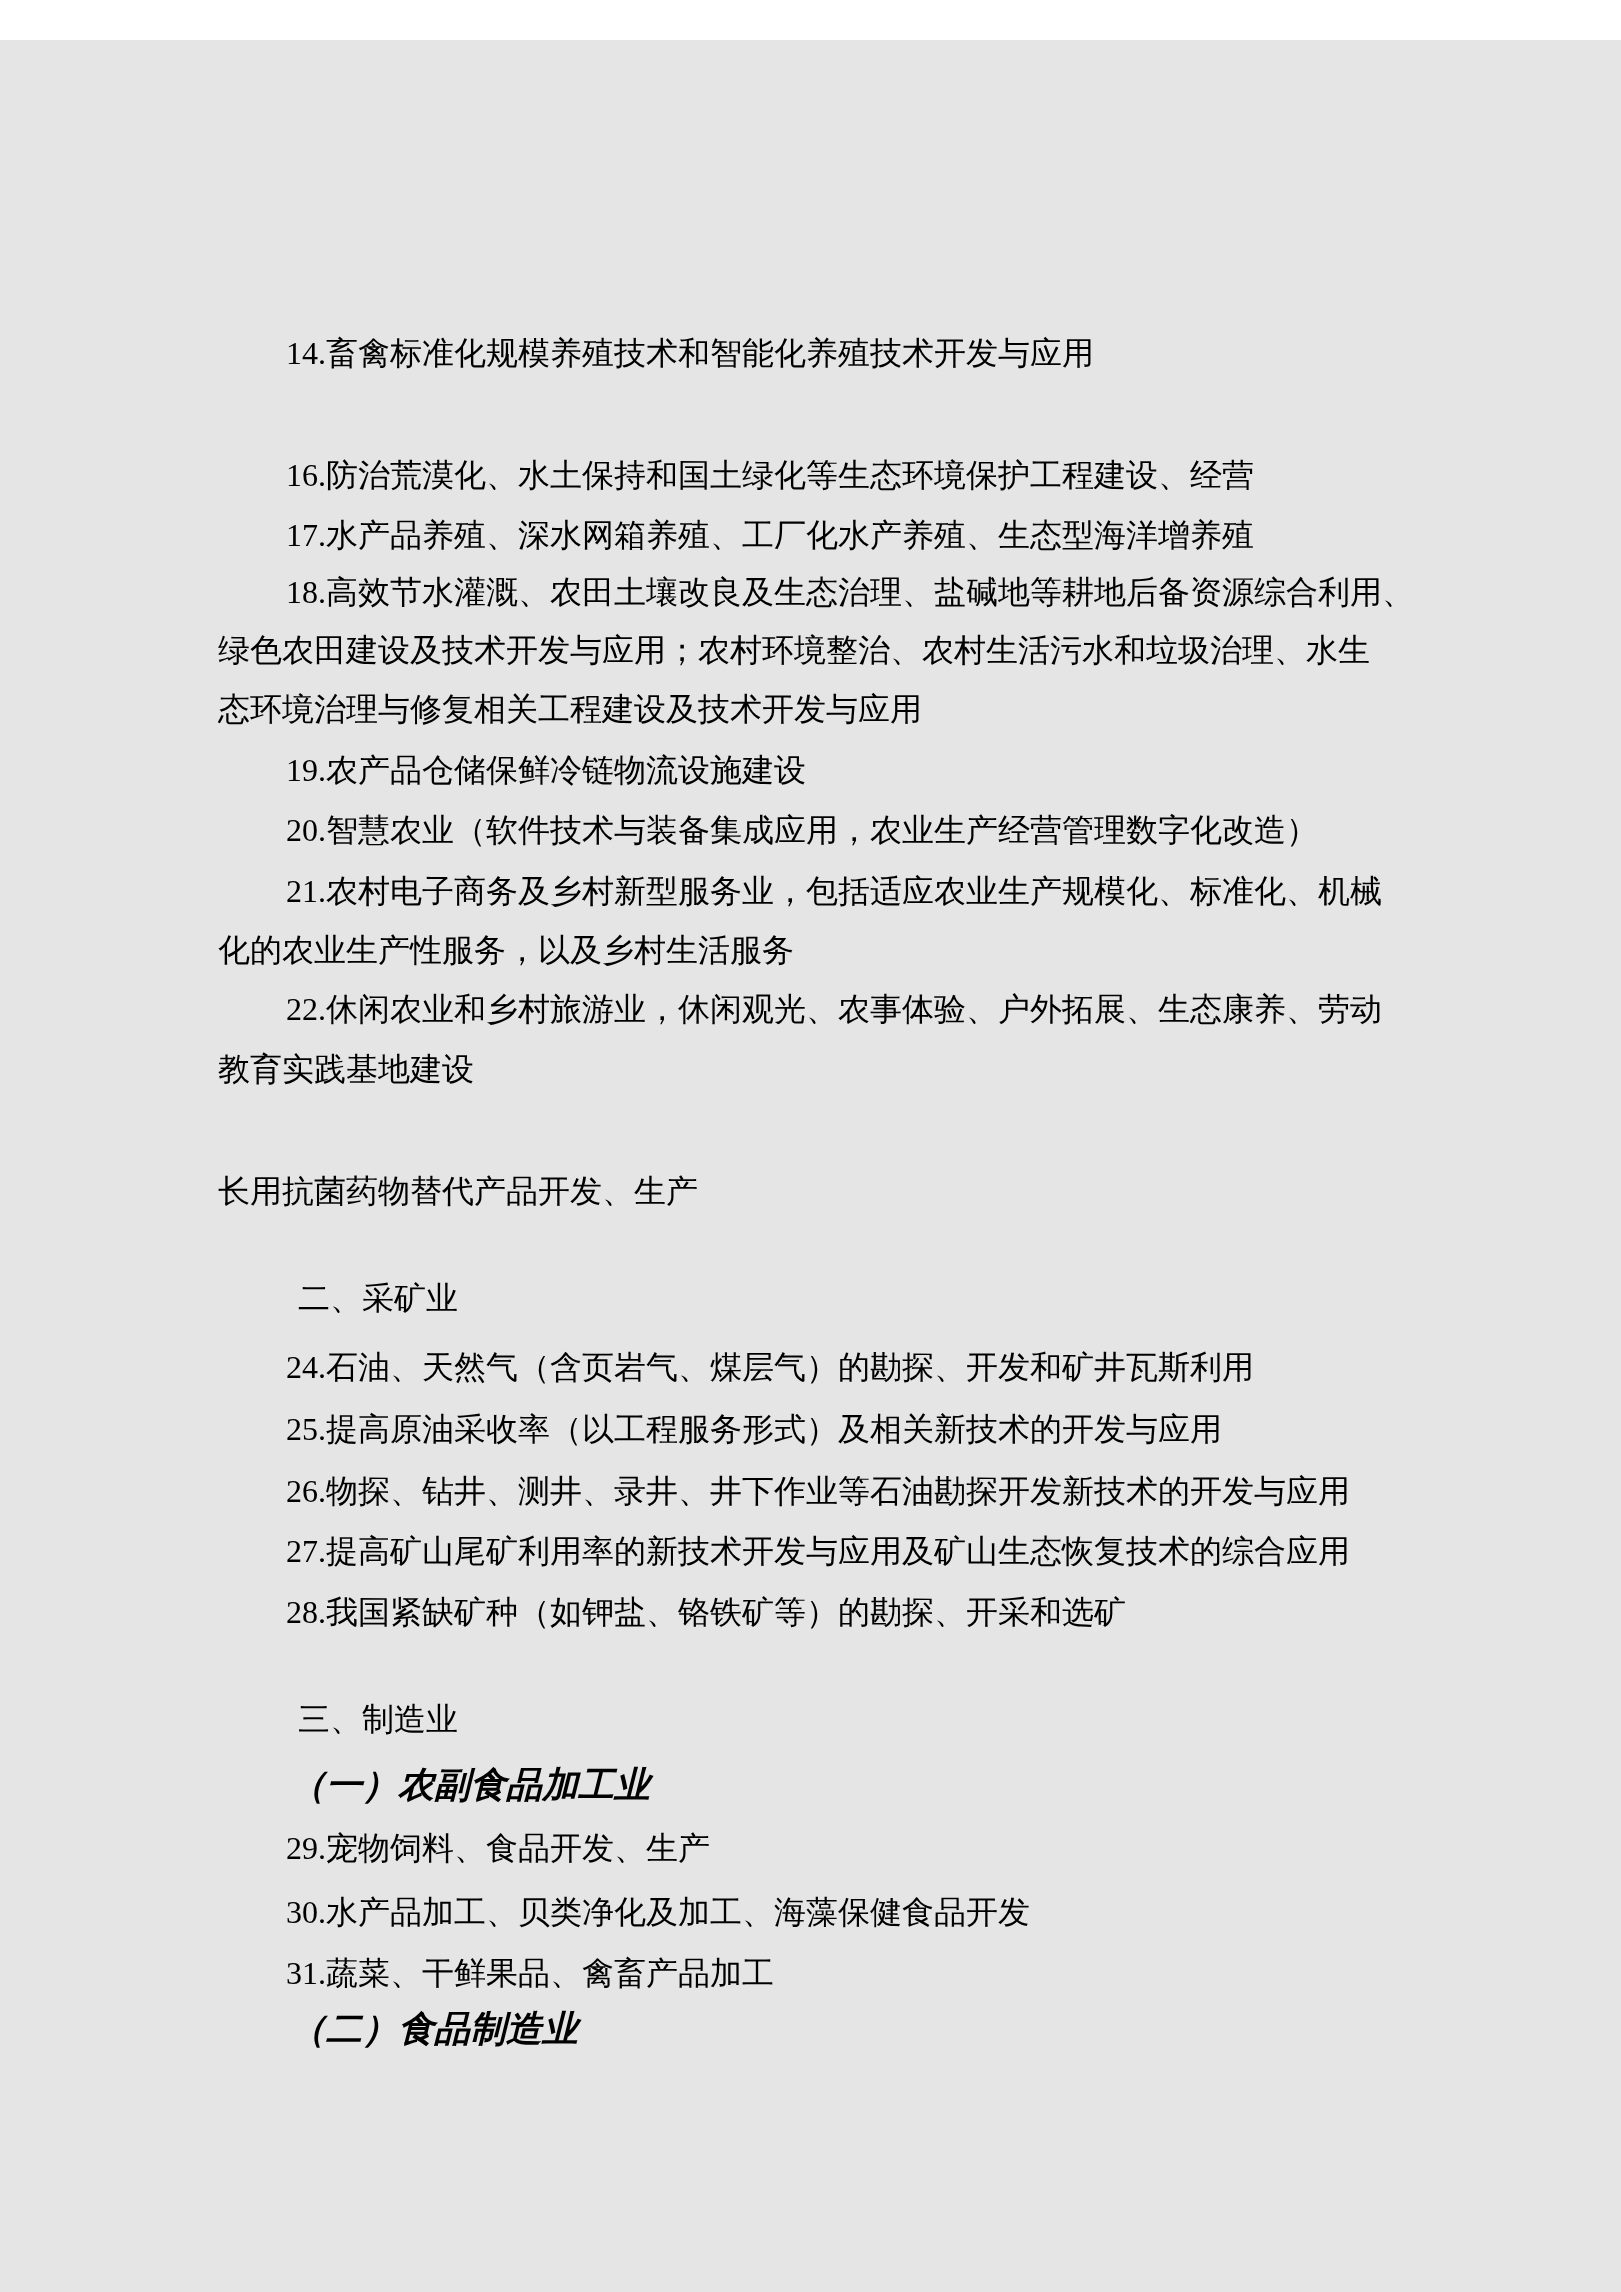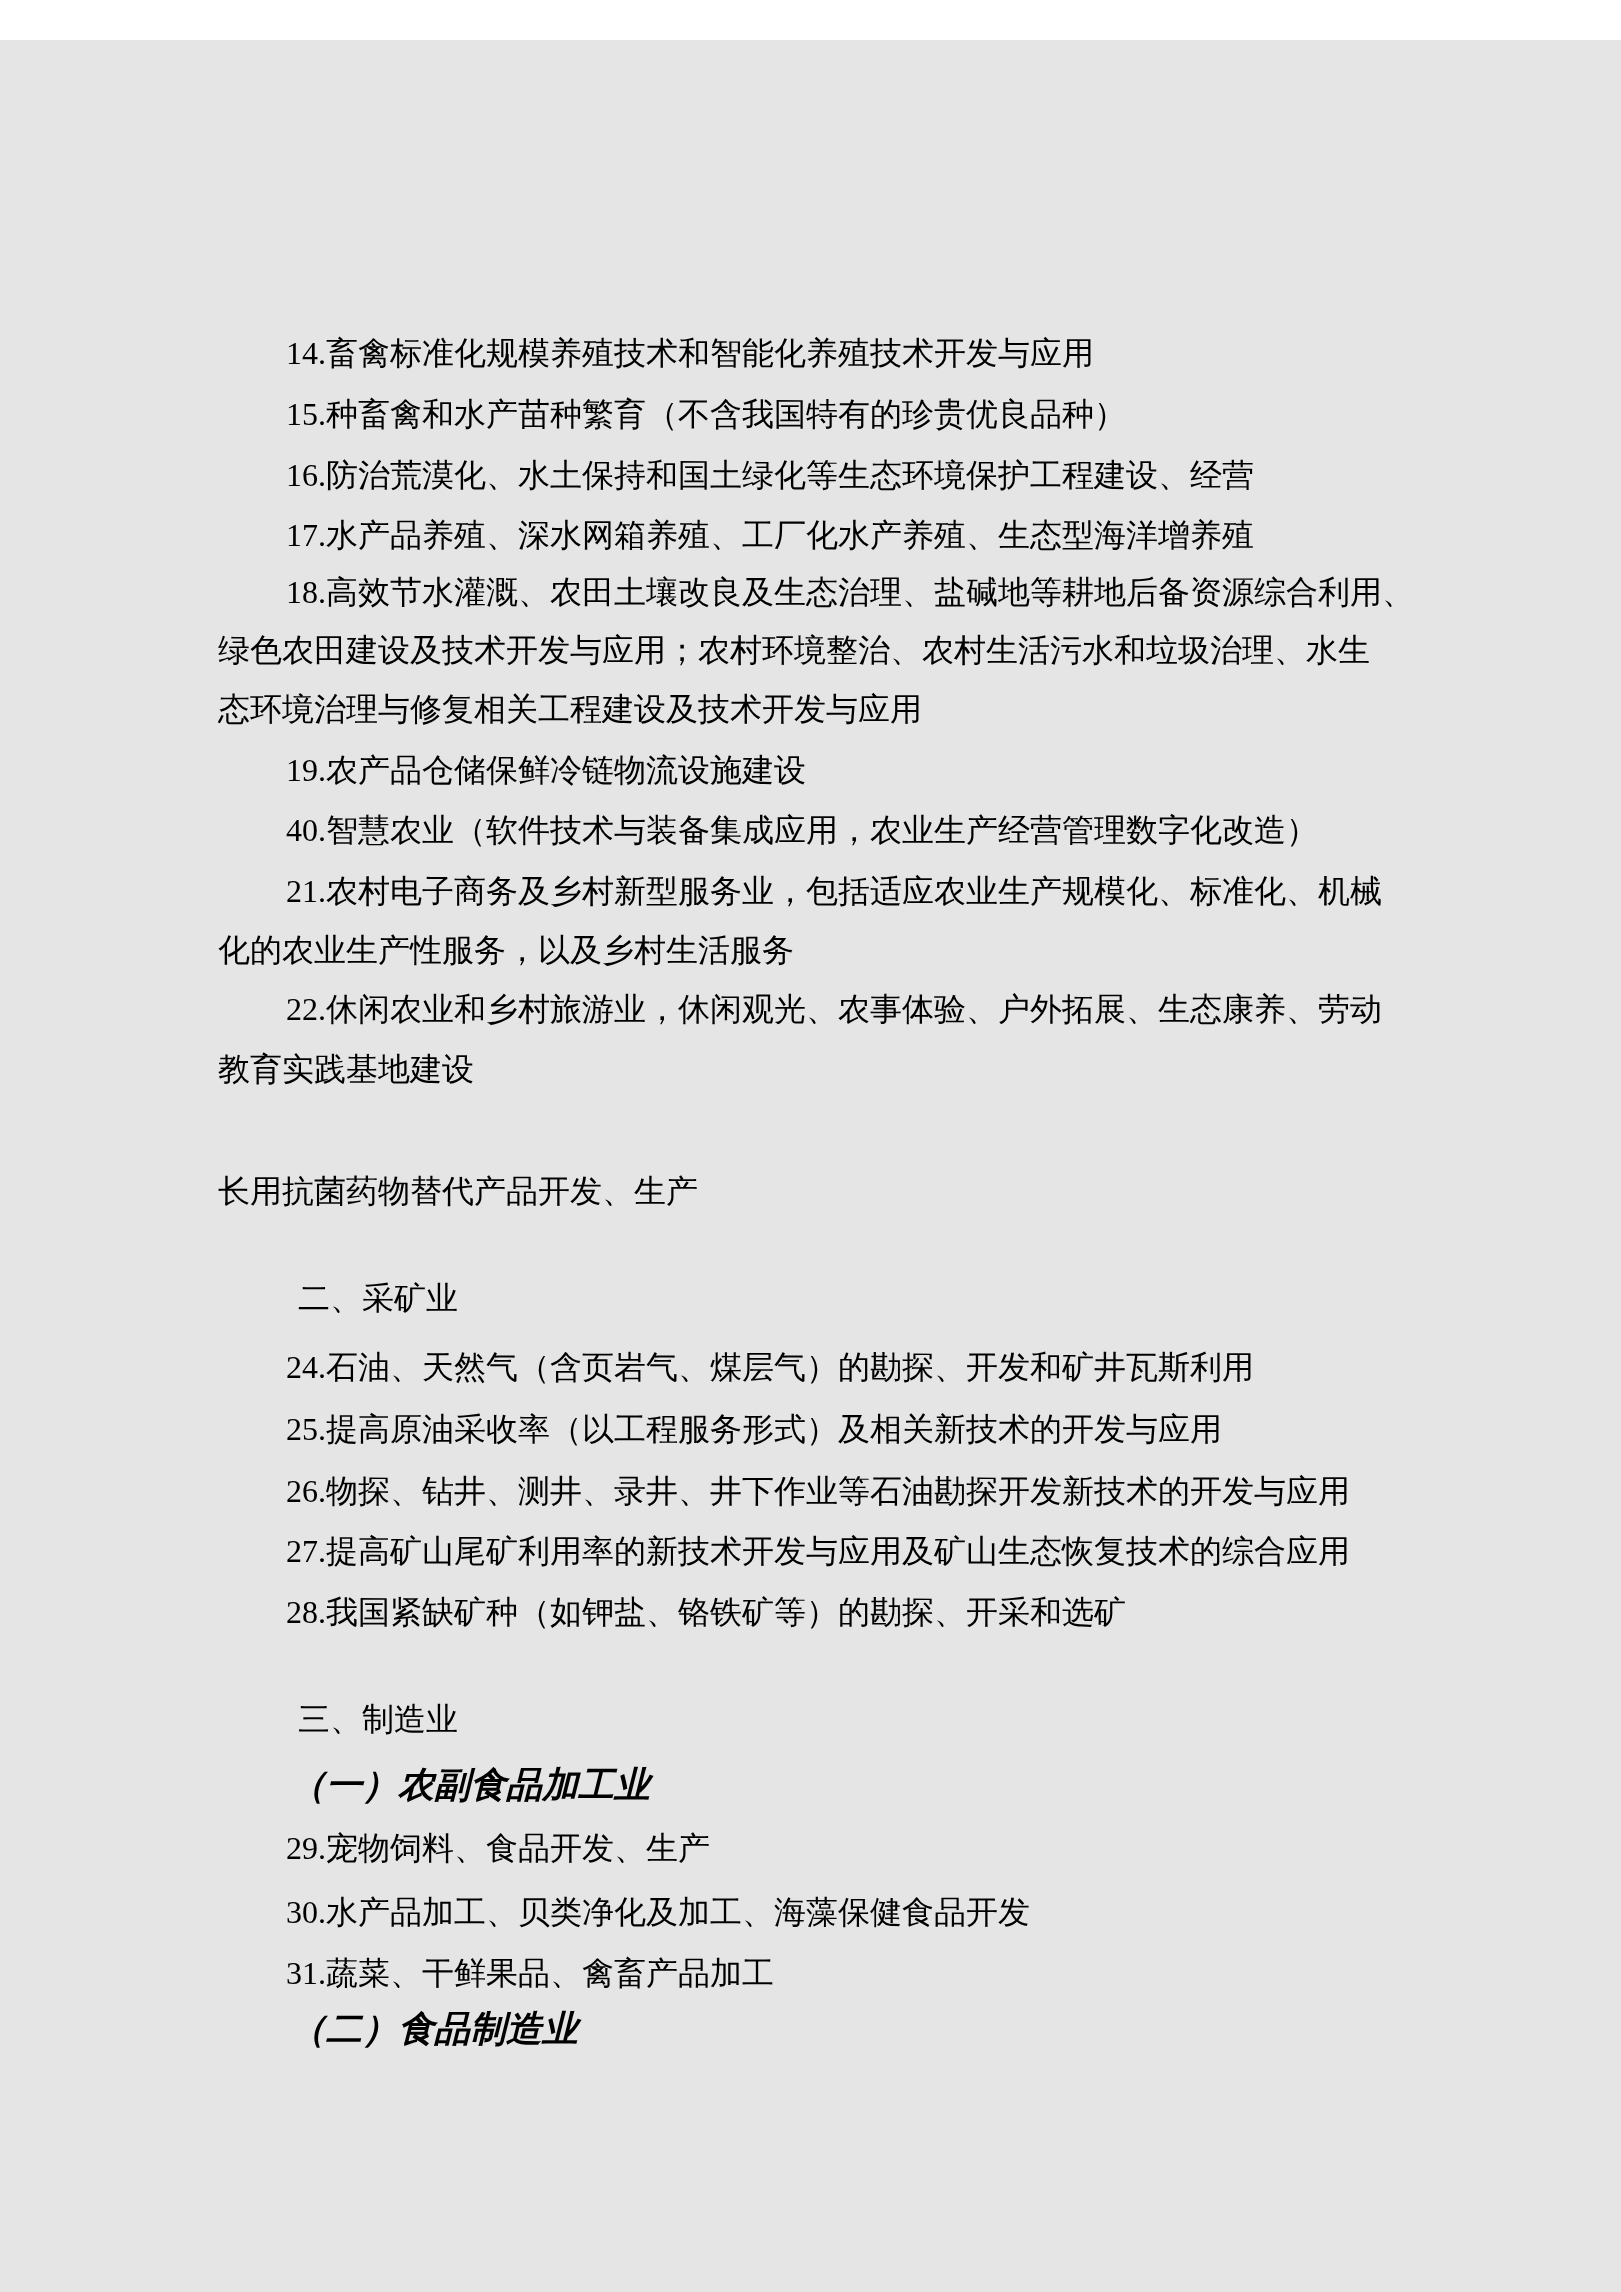--- a/index.html
+++ b/index.html
@@ -50,28 +50,27 @@
     font-size: 36px;
     line-height: 1.1;
     font-style: italic;
   }
 </style>
 </head>
 <body>
 
 <div class="page">
   <div class="ln item" style="top:296px">14.畜禽标准化规模养殖技术和智能化养殖技术开发与应用</div>
-  <div class="ln item" style="top:357px">15.种畜禽和水产苗种繁育（不含我国特有的珍贵优良品种）</div>
   <div class="ln item" style="top:418px">16.防治荒漠化、水土保持和国土绿化等生态环境保护工程建设、经营</div>
   <div class="ln item" style="top:478px">17.水产品养殖、深水网箱养殖、工厂化水产养殖、生态型海洋增养殖</div>
   <div class="ln item" style="top:535px">18.高效节水灌溉、农田土壤改良及生态治理、盐碱地等耕地后备资源综合利用、</div>
   <div class="ln cont" style="top:593px">绿色农田建设及技术开发与应用；农村环境整治、农村生活污水和垃圾治理、水生</div>
   <div class="ln cont" style="top:652px">态环境治理与修复相关工程建设及技术开发与应用</div>
   <div class="ln item" style="top:713px">19.农产品仓储保鲜冷链物流设施建设</div>
-  <div class="ln item" style="top:773px">40.智慧农业（软件技术与装备集成应用，农业生产经营管理数字化改造）</div>
+  <div class="ln item" style="top:773px">20.智慧农业（软件技术与装备集成应用，农业生产经营管理数字化改造）</div>
   <div class="ln item" style="top:834px">21.农村电子商务及乡村新型服务业，包括适应农业生产规模化、标准化、机械</div>
   <div class="ln cont" style="top:893px">化的农业生产性服务，以及乡村生活服务</div>
   <div class="ln item" style="top:952px">22.休闲农业和乡村旅游业，休闲观光、农事体验、户外拓展、生态康养、劳动</div>
   <div class="ln cont" style="top:1012px">教育实践基地建设</div>
   <div class="ln cont" style="top:1134px">长用抗菌药物替代产品开发、生产</div>
 
   <div class="ln h1" style="top:1241px">二、采矿业</div>
   <div class="ln item" style="top:1310px">24.石油、天然气（含页岩气、煤层气）的勘探、开发和矿井瓦斯利用</div>
   <div class="ln item" style="top:1372px">25.提高原油采收率（以工程服务形式）及相关新技术的开发与应用</div>
   <div class="ln item" style="top:1434px">26.物探、钻井、测井、录井、井下作业等石油勘探开发新技术的开发与应用</div>

